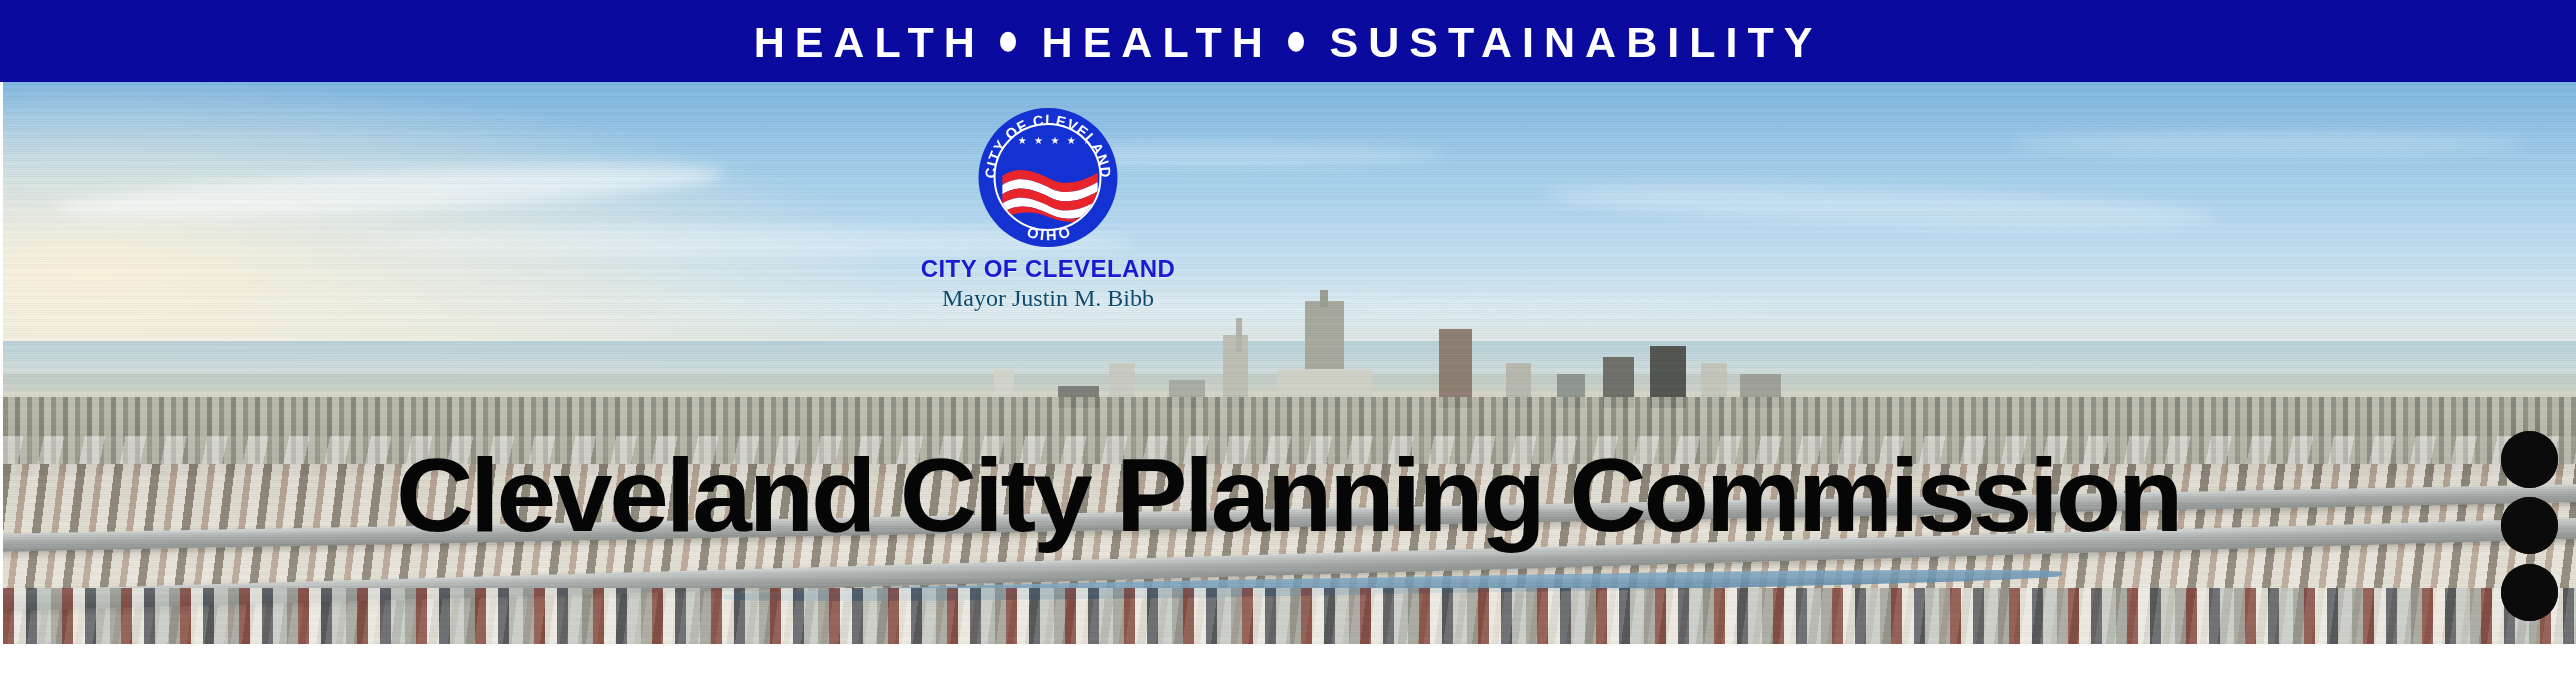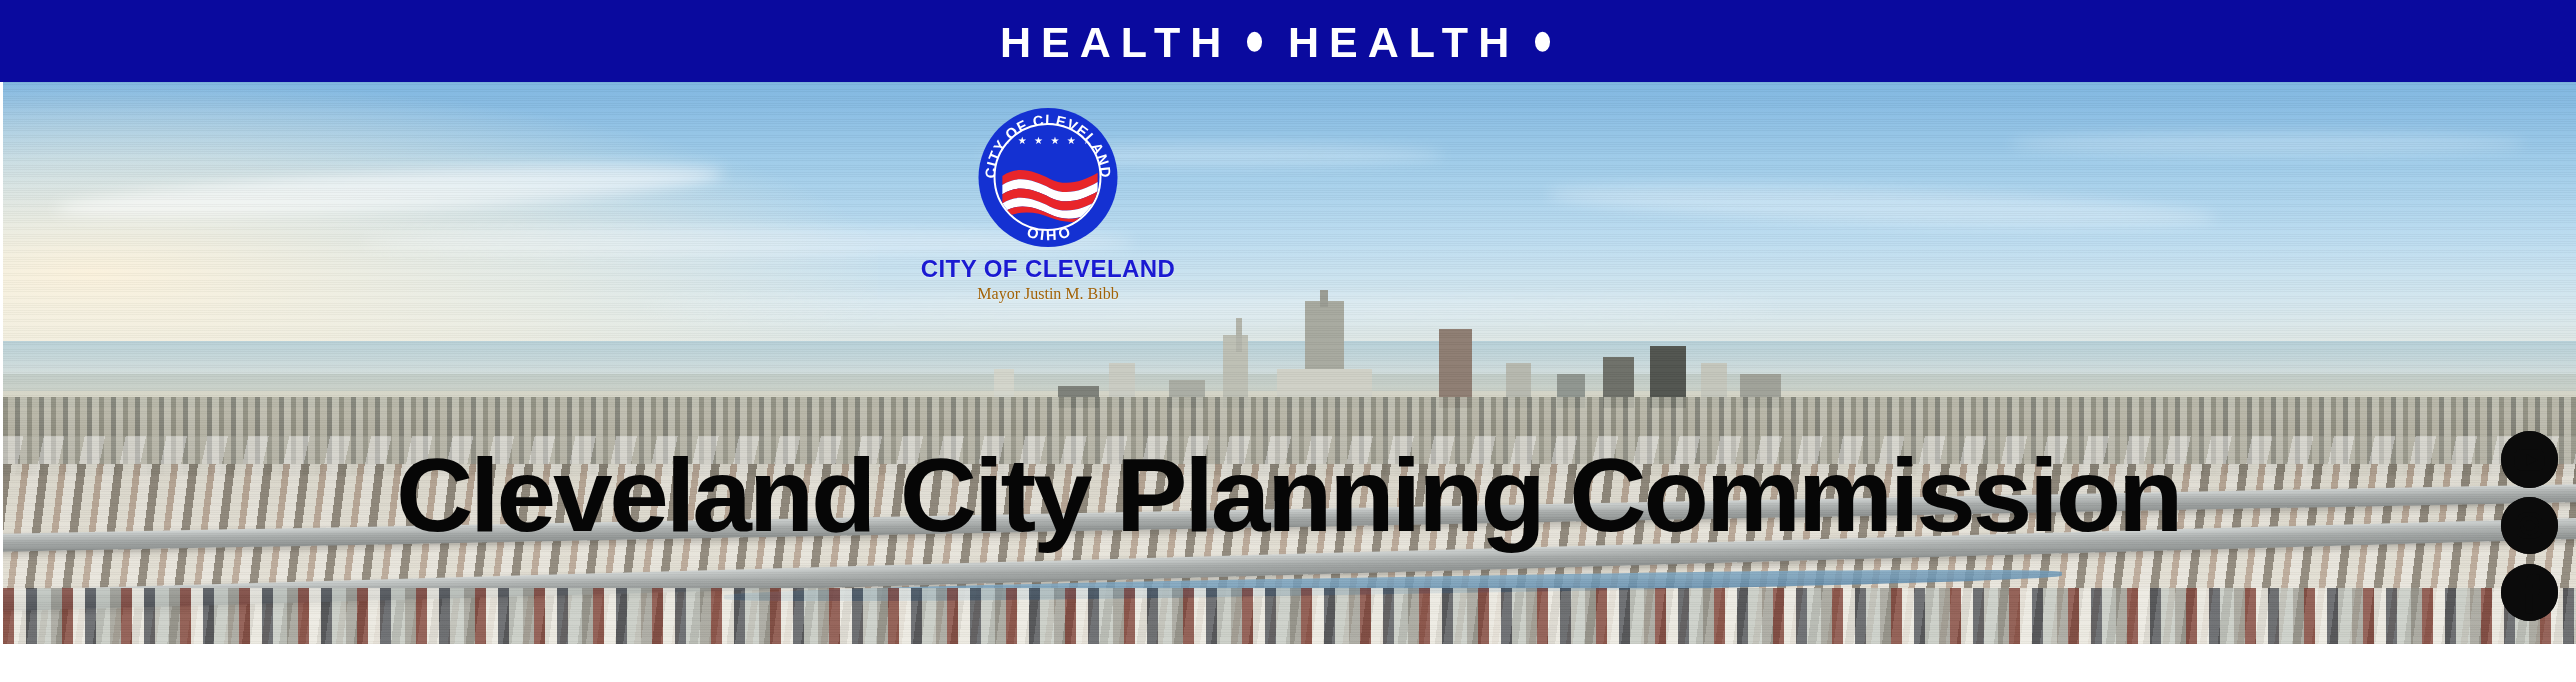--- a/index.html
+++ b/index.html
@@ -168,21 +168,21 @@
   }
   .seal-flag{ position:absolute; left:4.6px; top:34px; width:99px; height:63px; }
   .brand-city{
     margin-top:9.3px;
     color:#1a1ad2; font-weight:bold; font-size:24px; letter-spacing:0.4px;
     line-height:1.05;
     text-shadow:0 0.8px 0.8px rgba(255,255,255,.5);
   }
   .brand-mayor{
     margin-top:3.9px;
-    color:#a16207; font-size:16px; font-weight:normal;
+    color:#0c4a6e; font-size:24px; font-weight:normal;
     font-family:"Liberation Serif", serif;
     line-height:1.1;
     text-shadow:0 0.8px 0.8px rgba(255,255,255,.5);
   }
 
   
   .headline{
     position:absolute; left:0; top:443px; width:2576px;
     text-align:center;
     color:#060606;
@@ -212,20 +212,21 @@
 <body>
 
 <div id="page">
 
   <div class="slogan-bar">
     <div class="slogan-inner">
       <span class="slogan-word">HEALTH</span>
       <span class="slogan-dot"></span>
       <span class="slogan-word">HEALTH</span>
       <span class="slogan-dot"></span>
+      <span class="slogan-word">SUSTAINABILITY</span>
     </div>
   </div>
 
   <div class="hero">
     <div class="sky"></div>
     <div class="sky-warm-left"></div>
     <div class="cloud c1"></div>
     <div class="cloud c2"></div>
     <div class="cloud c3"></div>
     <div class="cloud c4"></div>

